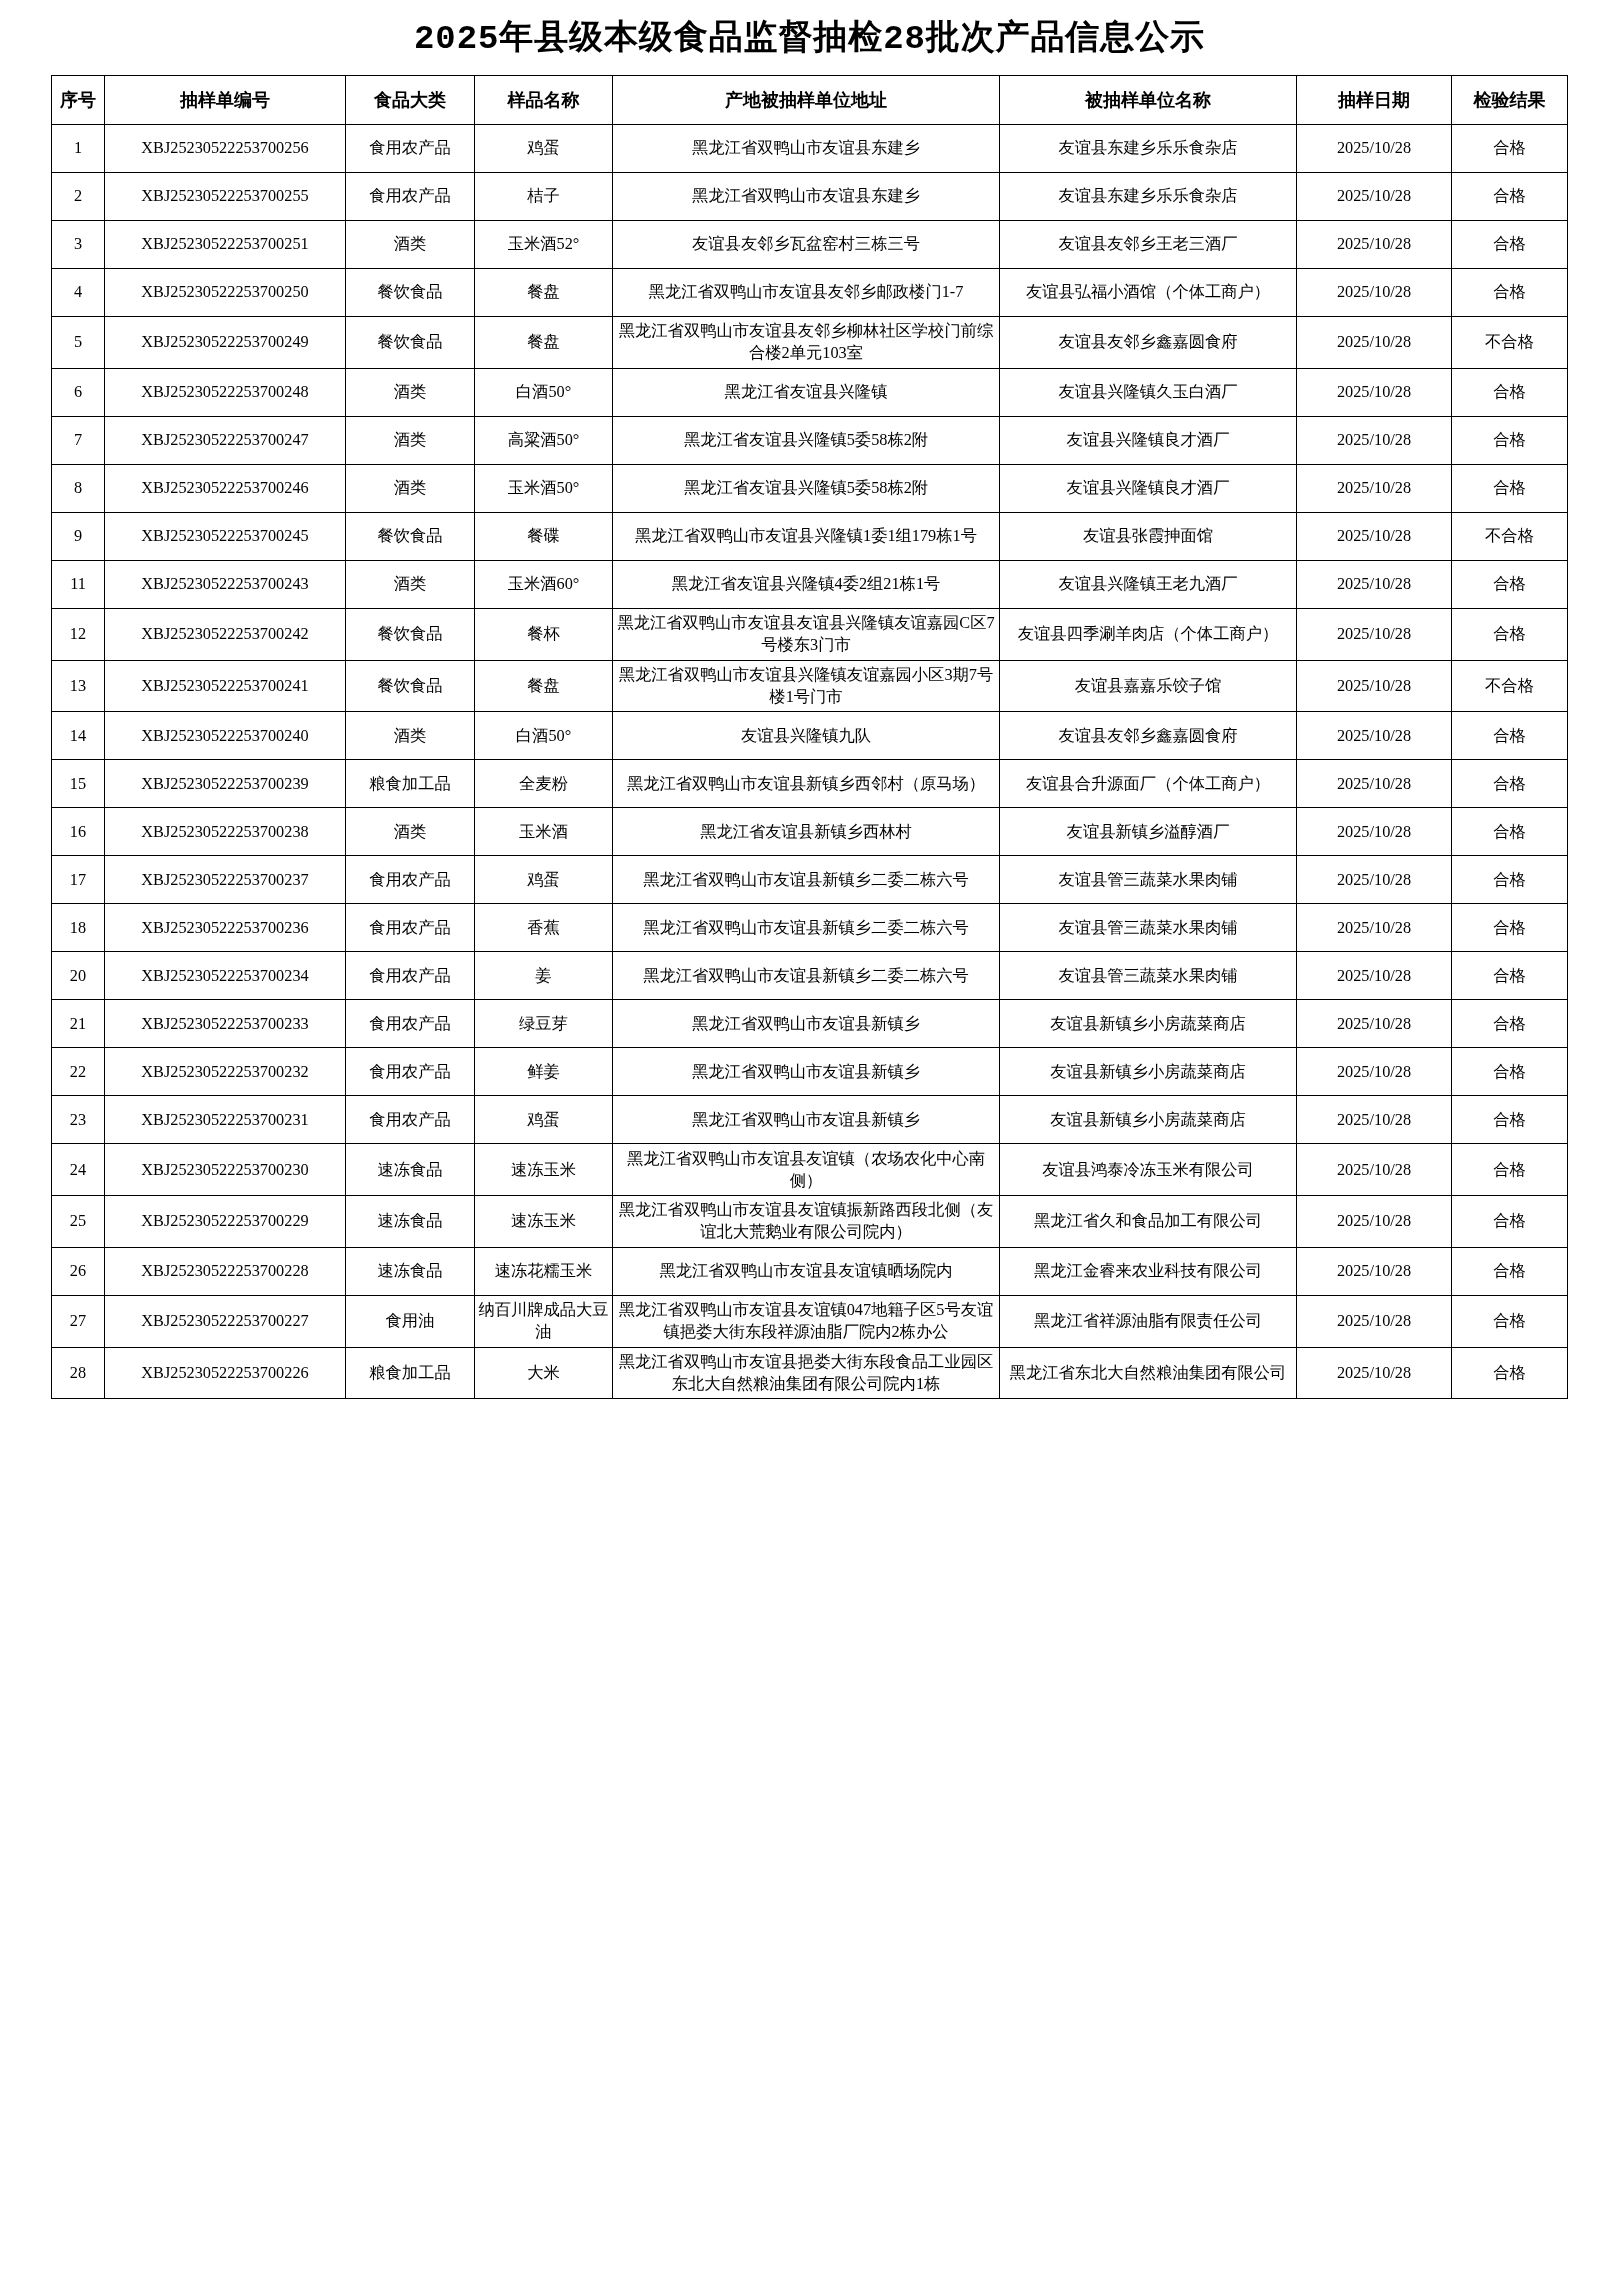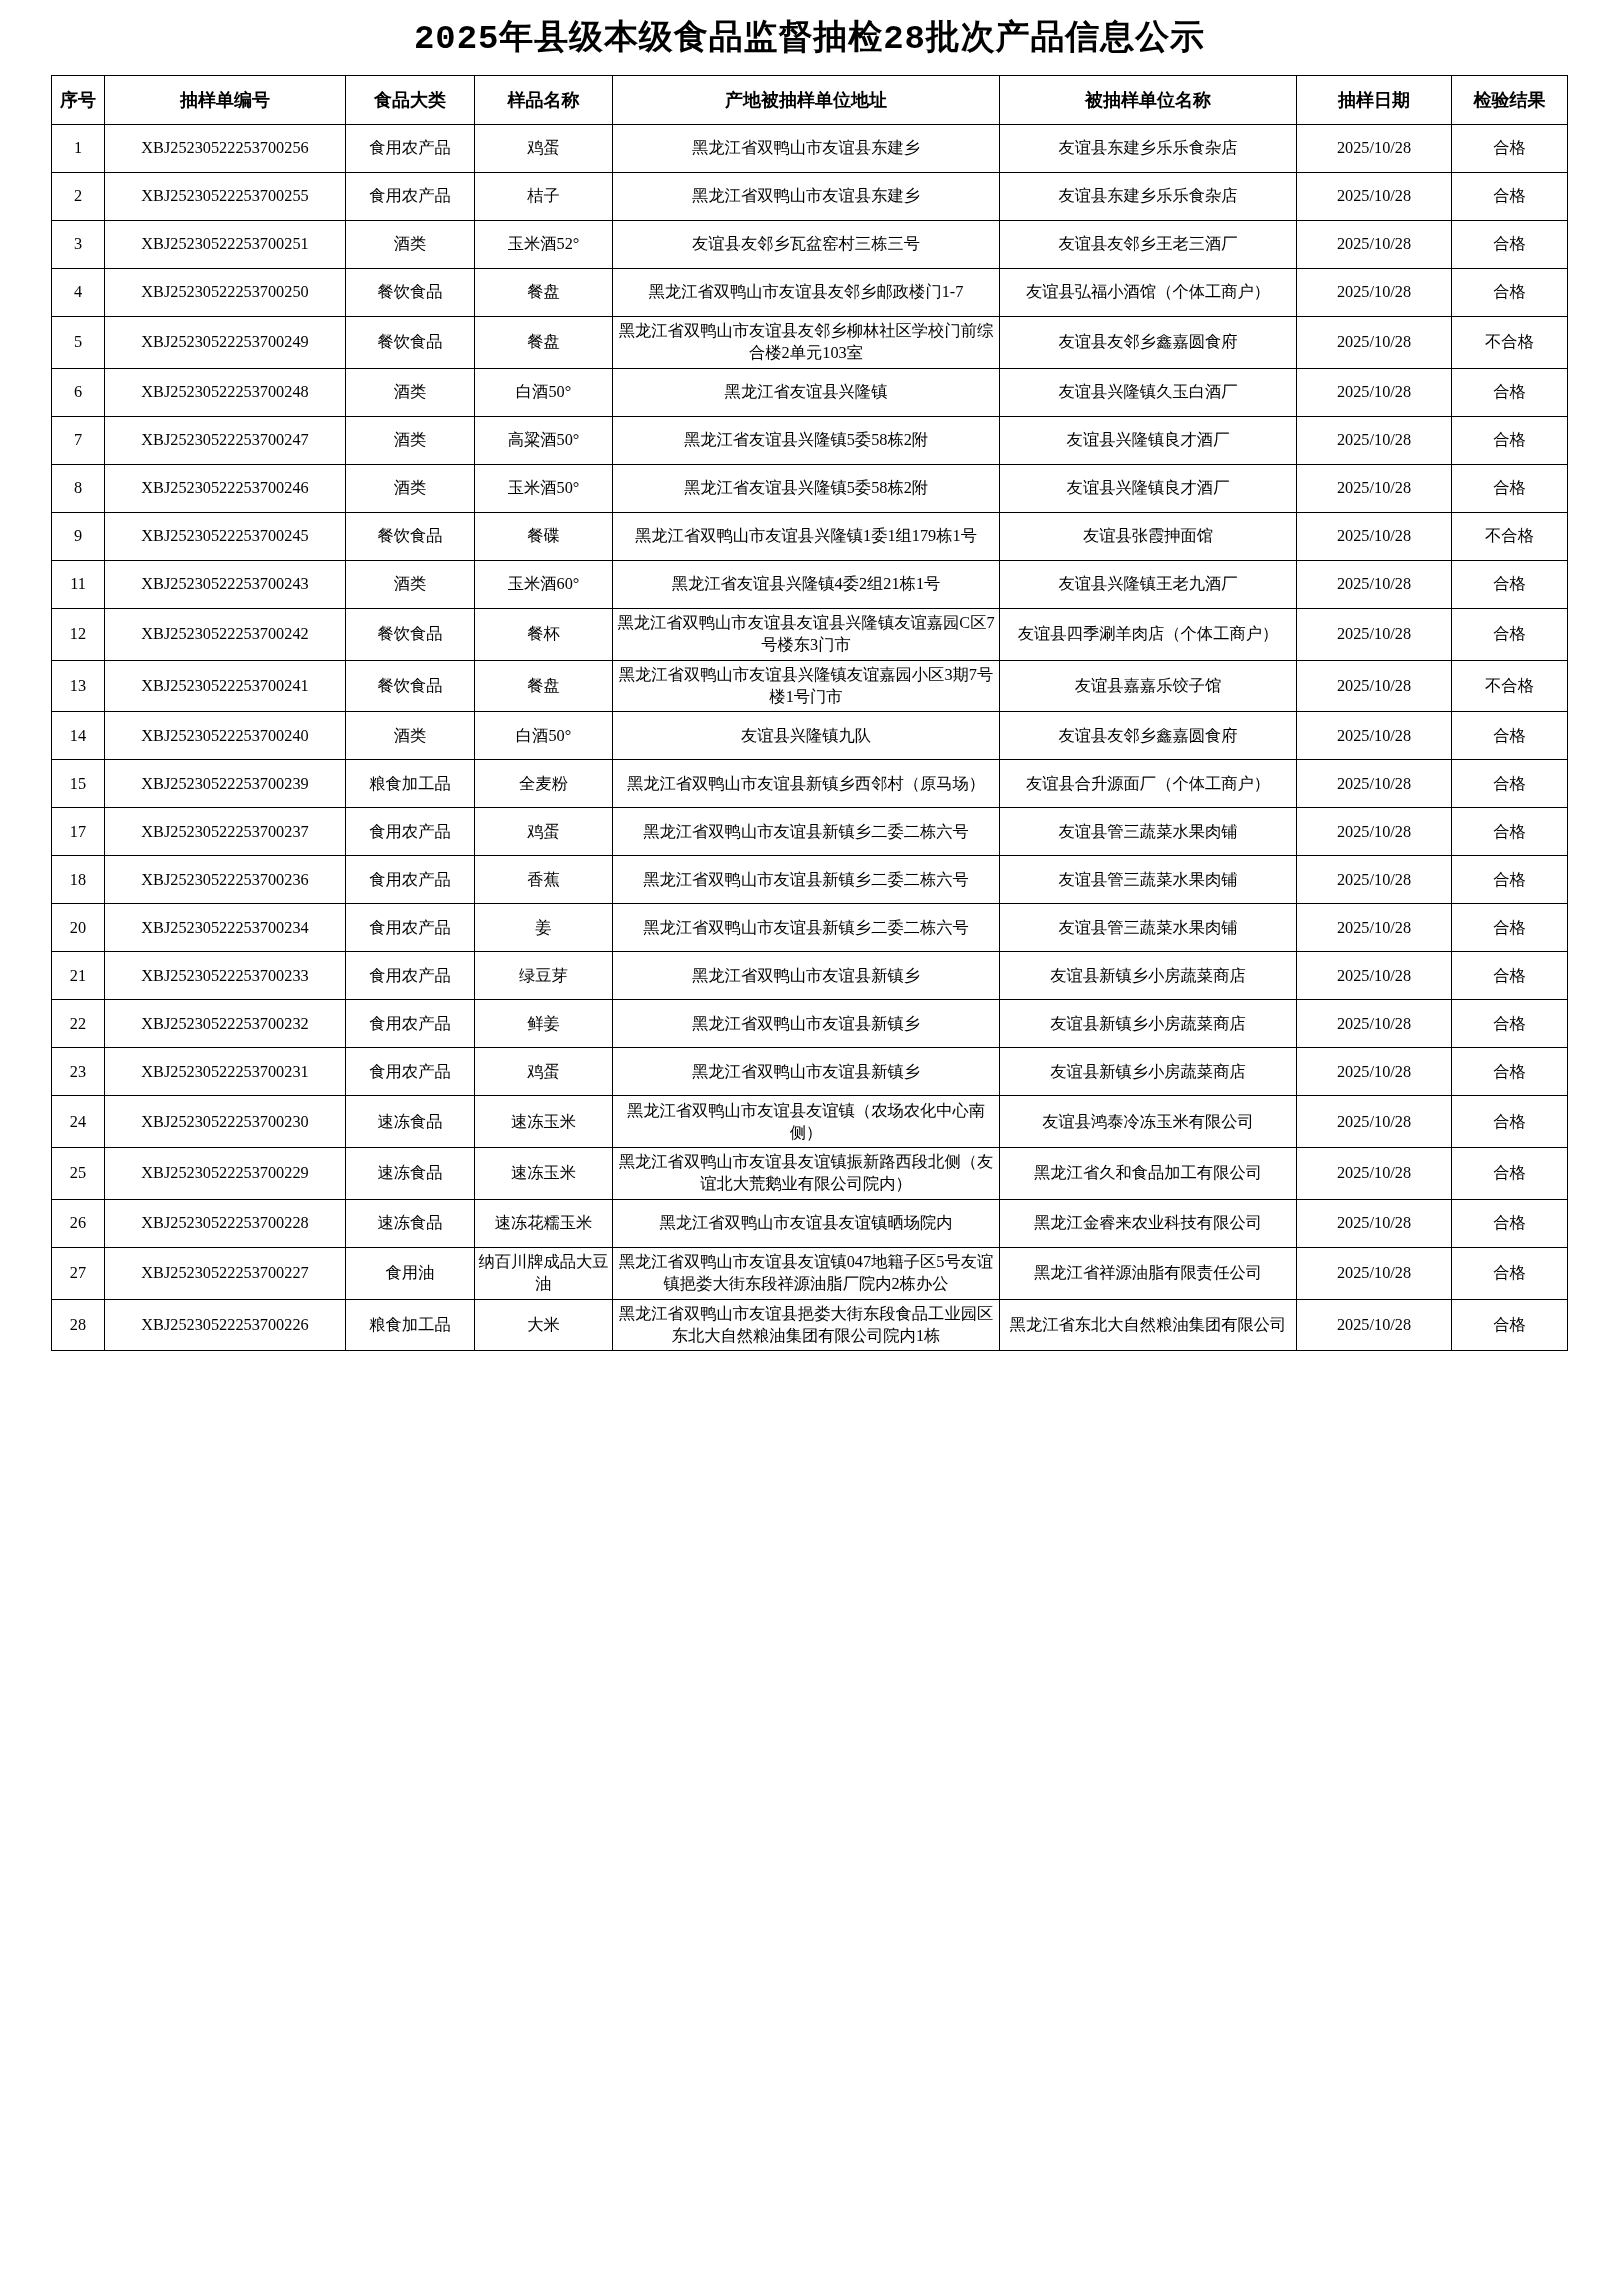--- a/index.html
+++ b/index.html
@@ -233,20 +233,30 @@
           <td class="idx">15</td>
           <td class="code">XBJ25230522253700239</td>
           <td>粮食加工品</td>
           <td>全麦粉</td>
           <td>黑龙江省双鸭山市友谊县新镇乡西邻村（原马场）</td>
           <td>友谊县合升源面厂（个体工商户）</td>
           <td class="date">2025/10/28</td>
           <td>合格</td>
         </tr>
         <tr>
+          <td class="idx">16</td>
+          <td class="code">XBJ25230522253700238</td>
+          <td>酒类</td>
+          <td>玉米酒</td>
+          <td>黑龙江省友谊县新镇乡西林村</td>
+          <td>友谊县新镇乡溢醇酒厂</td>
+          <td class="date">2025/10/28</td>
+          <td>合格</td>
+        </tr>
+        <tr>
           <td class="idx">17</td>
           <td class="code">XBJ25230522253700237</td>
           <td>食用农产品</td>
           <td>鸡蛋</td>
           <td>黑龙江省双鸭山市友谊县新镇乡二委二栋六号</td>
           <td>友谊县管三蔬菜水果肉铺</td>
           <td class="date">2025/10/28</td>
           <td>合格</td>
         </tr>
         <tr>

